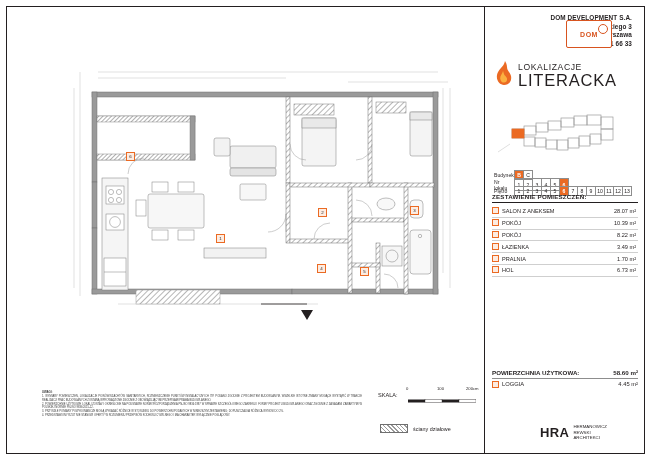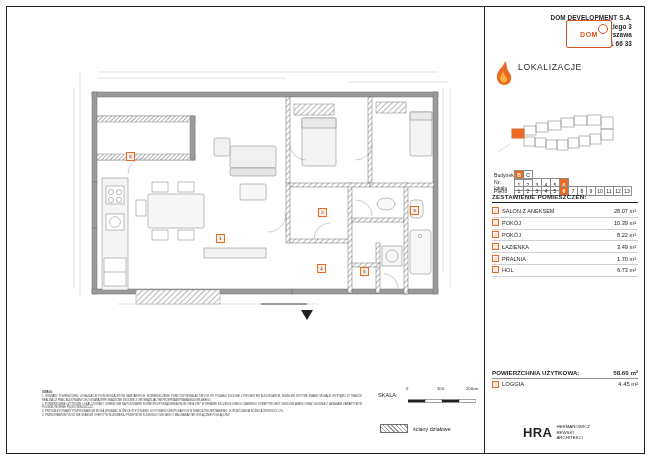--- a/index.html
+++ b/index.html
@@ -49,21 +49,21 @@
   .scale{position:absolute;left:378px;top:392px;font-size:5.6px;}
   .scalebar{position:absolute;left:408px;top:392px;width:68px;height:9px;}
   .scale-lbl{position:absolute;font-size:4.2px;color:#231f20;}
 
   
   .legend{position:absolute;left:380px;top:424px;display:flex;align-items:center;gap:5px;font-size:5.4px;}
   .legend .sw{width:26px;height:7px;background:repeating-linear-gradient(45deg,#9a9a9a 0 1px,#ffffff 1px 3px);border:.4px solid #6f6f6f;}
 
   
   .arch{position:absolute;left:523px;top:424px;display:flex;align-items:center;gap:4px;}
-  .arch .hra{font-size:13px;font-weight:bold;letter-spacing:.4px;}
+  .arch .hra{font-size:13px;font-weight:bold;letter-spacing:.4px;margin-left:17px;}
   .arch .nm{font-size:4.4px;line-height:1.25;}
 
   
   .disc{position:absolute;left:42px;top:390px;width:320px;font-size:2.65px;line-height:1.45;color:#3a3a3a;text-align:justify;}
   .disc b{font-size:2.8px;}
 
   
   .plan{position:absolute;left:18px;top:18px;width:455px;height:360px;}
   .marker{position:absolute;width:7px;height:7px;border:.5px solid #eb6a23;background:#fdece1;font-size:4.4px;line-height:7px;text-align:center;color:#231f20;}
 </style>
@@ -85,20 +85,21 @@
     <span class="dom">DOM</span>
     <span class="logo-dot"></span>
   </div>
 
   <svg class="flame" viewBox="0 0 22 32">
     <path d="M13 1 C12 7 6 9 5 15 C4 21 8 25 12 25 C17 25 20 21 19 16 C18.3 12.4 15 11 15 7 C15 4.5 13.8 2.4 13 1 Z" fill="#eb6a23"></path>
     <path d="M11 11 C10.4 14 8 15.4 8.2 18.4 C8.4 21.2 10.4 22.6 12 22.6 C14 22.6 15.4 21 15 18.6 C14.6 16.4 12.2 15.6 11.8 13.4 C11.6 12.4 11.2 11.6 11 11 Z" fill="#fbb040"></path>
   </svg>
   <div class="brand">
     <div class="t1">LOKALIZACJE</div>
+    <div class="t2">LITERACKA</div>
   </div>
 
   <div class="mini">
     <svg width="146" height="60" viewBox="0 0 146 60">
       <g fill="none" stroke="#9a9a9a" stroke-width="0.7">
         <rect x="20" y="25" width="12" height="9"></rect>
         <rect x="32" y="22" width="12" height="9"></rect>
         <rect x="44" y="19" width="12" height="9"></rect>
         <rect x="56" y="17" width="13" height="9"></rect>
         <rect x="69" y="14" width="13" height="9"></rect>

